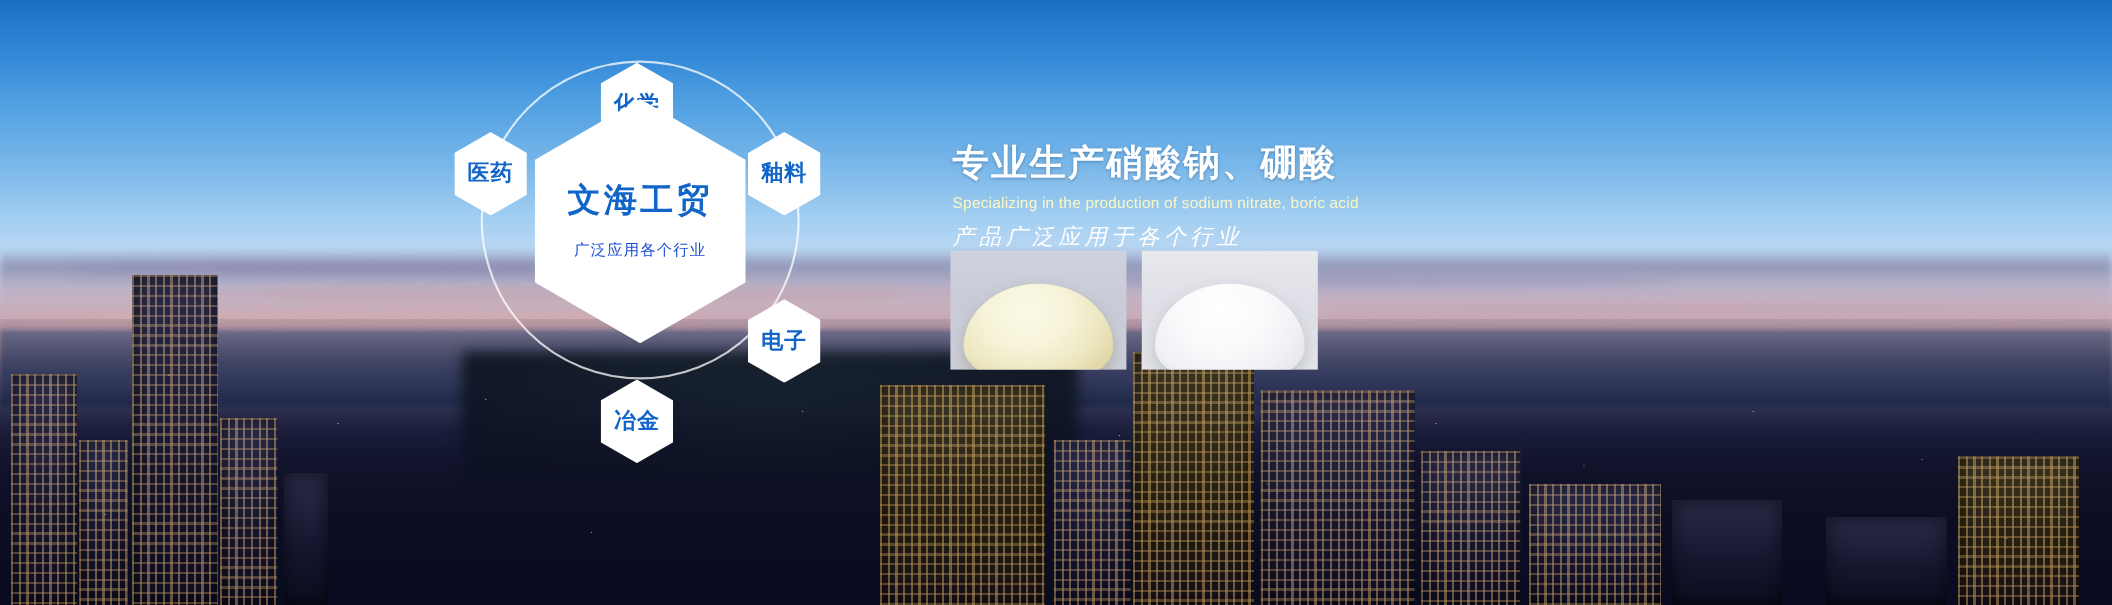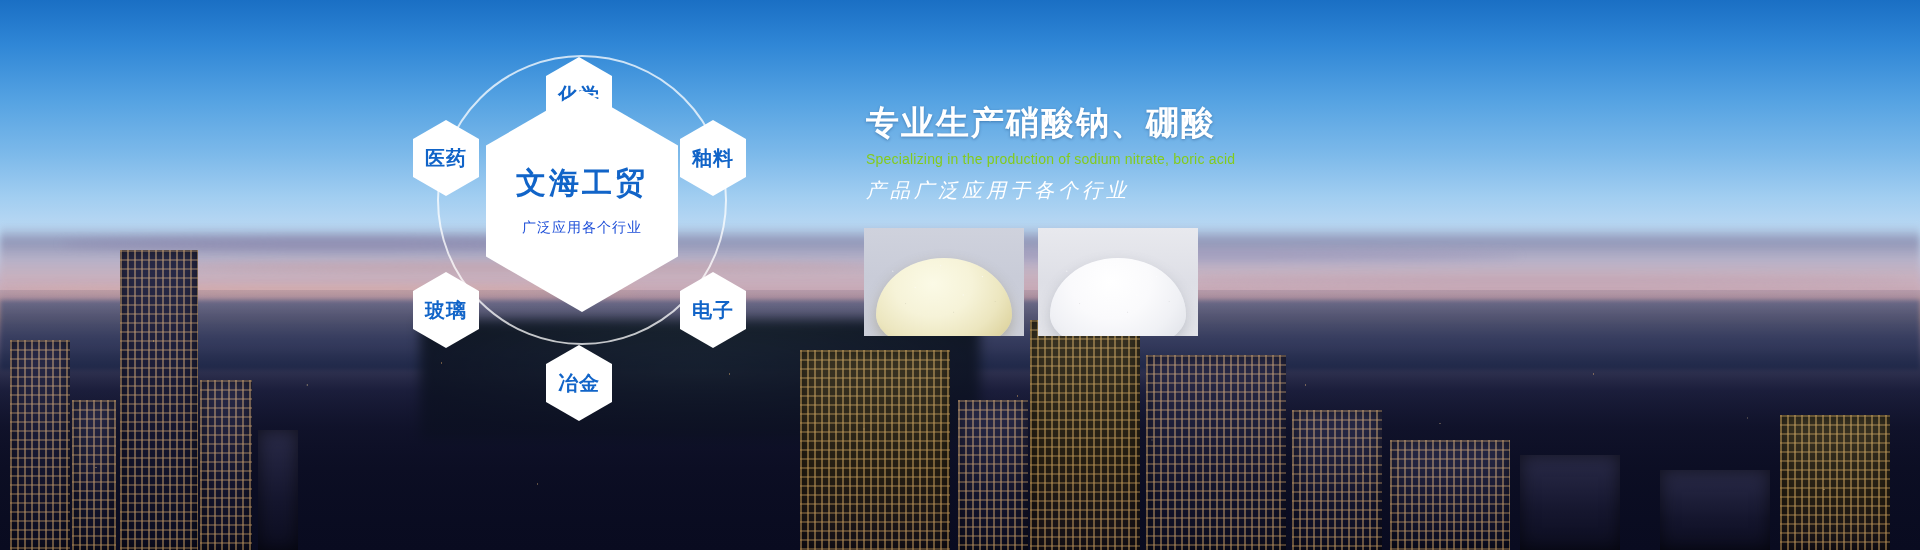--- a/index.html
+++ b/index.html
@@ -187,23 +187,24 @@
     width: 620px;
   }
   .copy .h1 {
     color: #ffffff;
     font-size: 33px;
     font-weight: bold;
     letter-spacing: 2px;
     line-height: 1.15;
     white-space: nowrap;
     text-shadow: 0 1px 3px rgba(0,40,90,.35);
+    margin-top: 25px;
   }
   .copy .h2 {
-    color: #84cc16;
+    color: #fef9c3;
     font-size: 14px;
     letter-spacing: .2px;
     margin-top: 9px;
     white-space: nowrap;
     opacity: .97;
   }
   .copy .h3 {
     color: #ffffff;
     font-family: "Liberation Serif", "DejaVu Serif", serif;
     font-style: italic;
@@ -329,23 +330,20 @@
     </div>
     <div class="hex hex-sm" style="left:280px; top:100px;">
       <span class="lbl">釉料</span>
     </div>
     <div class="hex hex-sm" style="left:280px; top:252px;">
       <span class="lbl">电子</span>
     </div>
     <div class="hex hex-sm" style="left:146px; top:325px;">
       <span class="lbl">冶金</span>
     </div>
-    <div class="hex hex-sm" style="left:13px; top:252px;">
-      <span class="lbl">玻璃</span>
-    </div>
     <div class="hex hex-sm" style="left:13px; top:100px;">
       <span class="lbl">医药</span>
     </div>
 
     <div class="hex hex-center">
       <span class="title">文海工贸</span>
       <span class="sub">广泛应用各个行业</span>
     </div>
   </div>
 

